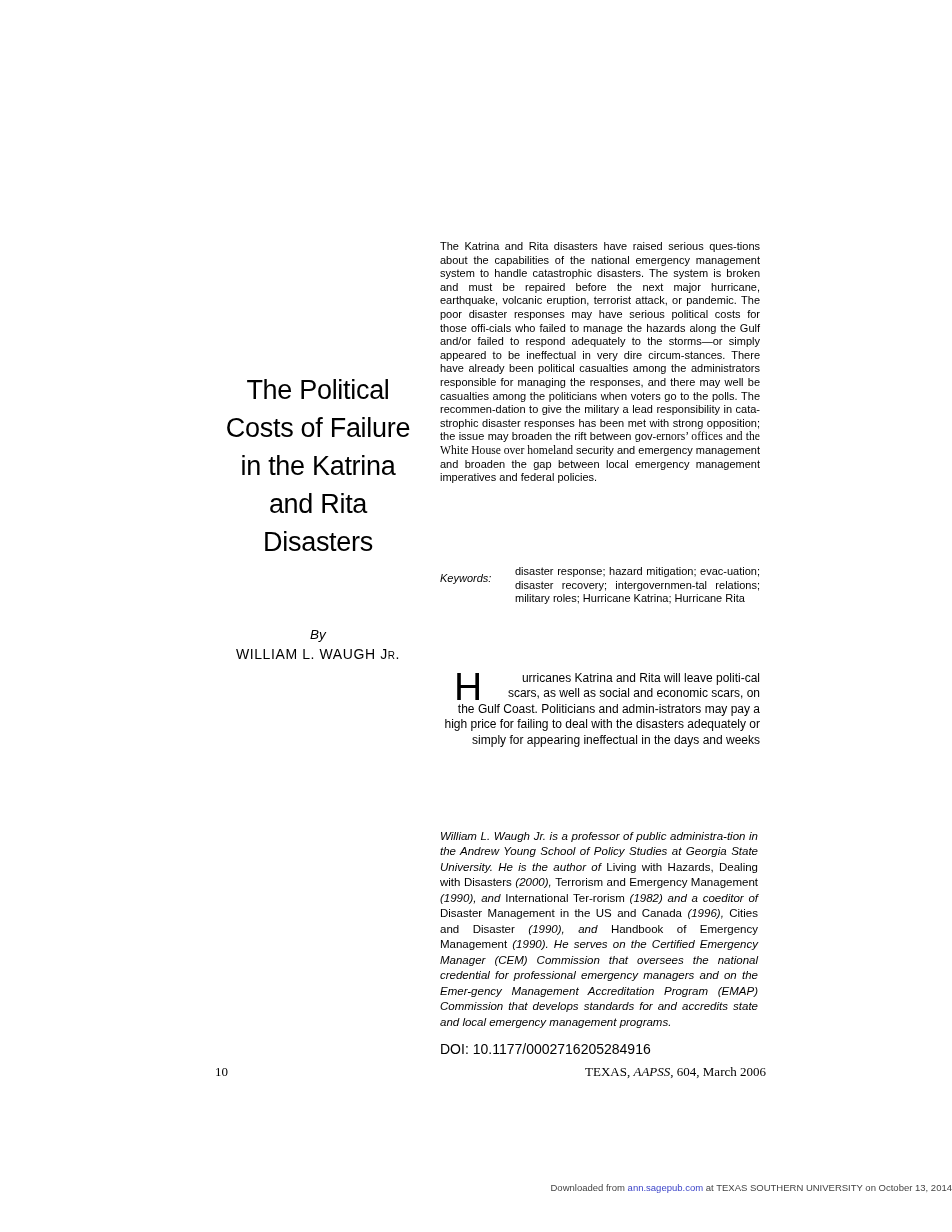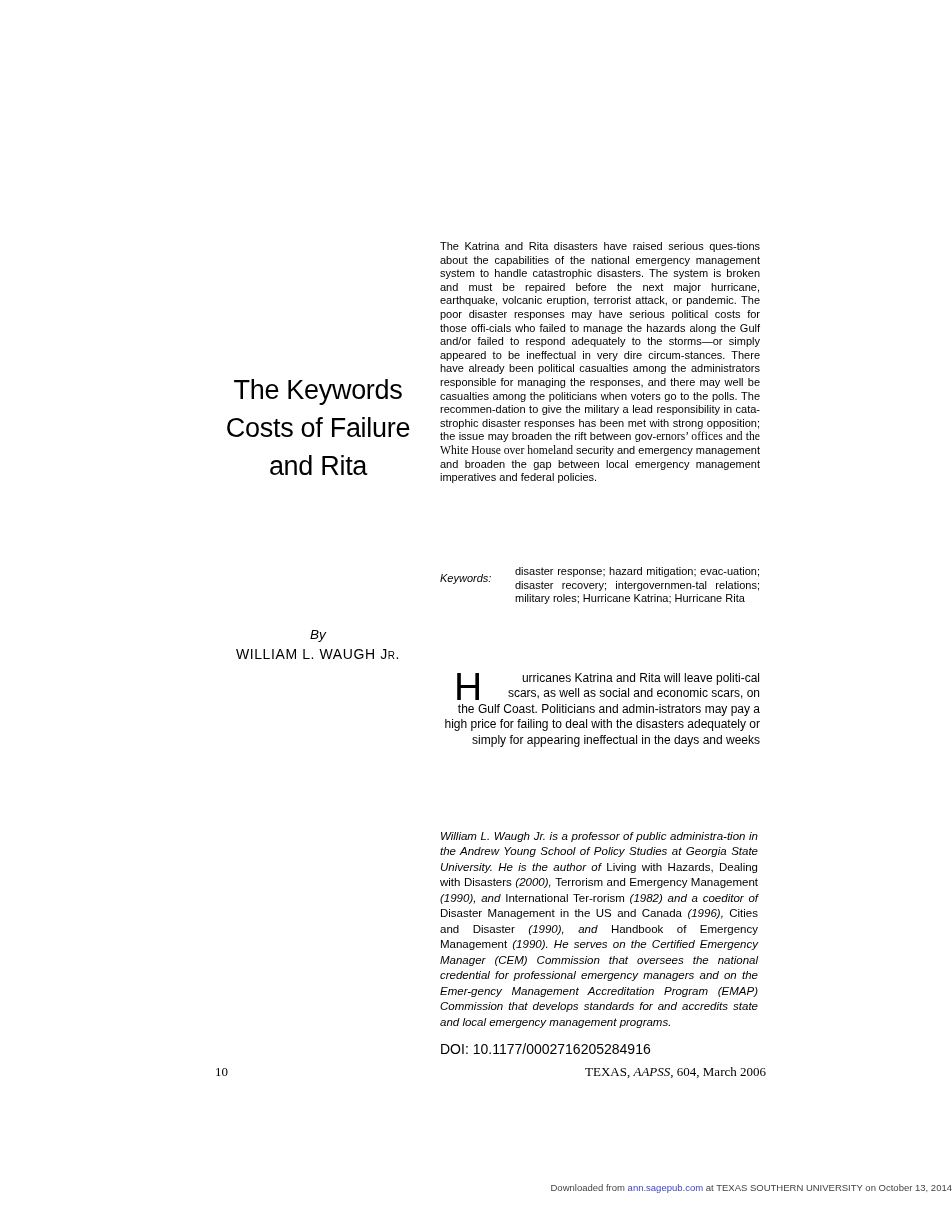--- a/index.html
+++ b/index.html
@@ -158,23 +158,25 @@
 <div class="page">
 
   <p class="abstract"><span>The Katrina and Rita disasters have raised serious ques-tions about the capabilities of the national emergency management system to handle catastrophic disasters. The system is broken and must be repaired before the next major hurricane, earthquake, volcanic eruption, terrorist attack, or pandemic. The poor disaster responses may have serious political costs for those offi-cials who failed to manage the hazards along the Gulf and/or failed to respond adequately to the storms—or simply appeared to be ineffectual in very dire circum-stances. There have already been political casualties among the administrators responsible for managing the responses, and there may well be casualties among the politicians when voters go to the polls. The recommen-dation to give the military a lead responsibility in cata-strophic disaster responses has been met with strong opposition; the issue may broaden the rift between gov-</span><span class="serif-artifact">ernors’ offices and the White House over homeland </span><span>security and emergency management and broaden the gap between local emergency management imperatives and federal policies.</span></p>
 
   <div class="keywords">
     <span class="keywords-label">Keywords:</span>
     <span class="keywords-text">disaster response; hazard mitigation; evac-uation; disaster recovery; intergovernmen-tal relations; military roles; Hurricane Katrina; Hurricane Rita</span>
   </div>
 
   <div class="title-block">
-    <div>The Keywords</div>
+    <div>The Political</div>
     <div>Costs of Failure</div>
+    <div>in the Katrina</div>
     <div>and Rita</div>
+    <div>Disasters</div>
   </div>
 
   <div class="byline-block">
     <div class="by-label">By</div>
     <div class="author-name"><span>WILLIAM L. WAUGH</span> <span class="author-suffix">Jr.</span></div>
   </div>
 
   <div class="intro"><span class="drop-cap">H</span><span>urricanes Katrina and Rita will leave politi-cal scars, as well as social and economic scars, on the Gulf Coast. Politicians and admin-istrators may pay a high price for failing to deal with the disasters adequately or simply for appearing ineffectual in the days and weeks</span></div>
 
   <p class="bio"><span>William L. Waugh Jr. is a professor of public administra-tion in the Andrew Young School of Policy Studies at Georgia State University. He is the author of </span><span class="roman">Living with Hazards, Dealing with Disasters </span><span>(2000), </span><span class="roman">Terrorism and Emergency Management </span><span>(1990), and </span><span class="roman">International Ter-rorism </span><span>(1982) and a coeditor of </span><span class="roman">Disaster Management in the US and Canada </span><span>(1996), </span><span class="roman">Cities and Disaster </span><span>(1990), and </span><span class="roman">Handbook of Emergency Management </span><span>(1990). He serves on the Certified Emergency Manager (CEM) Commission that oversees the national credential for professional emergency managers and on the Emer-gency Management Accreditation Program (EMAP) Commission that develops standards for and accredits state and local emergency management programs.</span></p>

